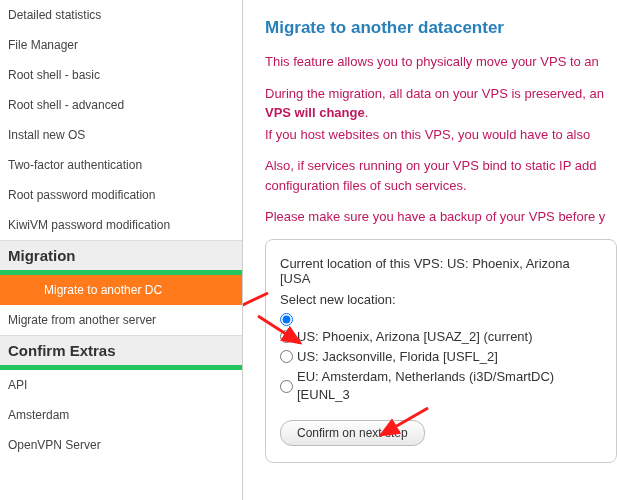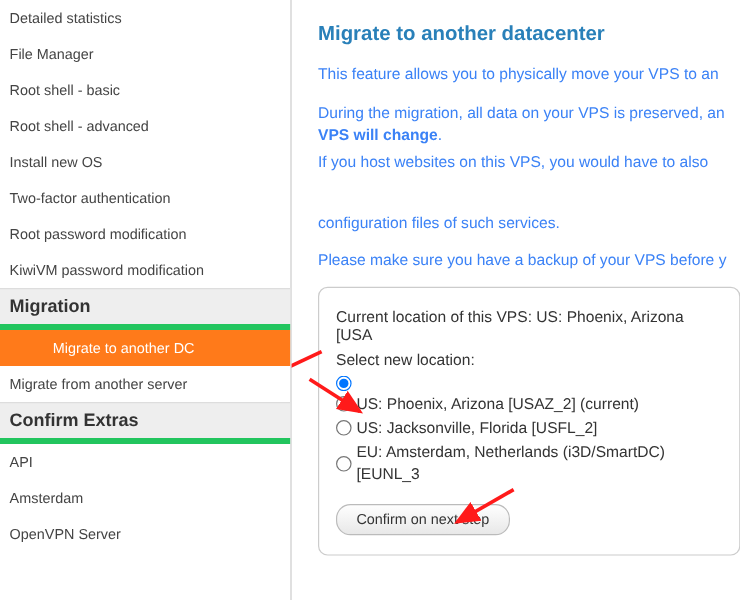--- a/index.html
+++ b/index.html
@@ -6,21 +6,21 @@
 body { font-family: "Segoe UI", Arial, sans-serif; font-size: 14px; color: #333; background: #fff; width: 617px; height: 500px; overflow: hidden; display: flex; }
 .sidebar { width: 243px; flex-shrink: 0; background: #fff; border-right: 1px solid #ccc; position: relative; height: 500px; overflow-y: auto; }
 .sidebar::-webkit-scrollbar { width: 12px; }
 .sidebar::-webkit-scrollbar-track { background: #f0f0f0; }
 .sidebar::-webkit-scrollbar-thumb { background: #c0c0c0; border-radius: 2px; }
 .menu-item { padding: 6px 10px 6px 8px; color: #444; cursor: pointer; font-size: 12px; line-height: 1.5; }
 .menu-item.active { background: #ff7a1a; color: #fff; padding-left: 44px; }
 .section-header { padding: 6px 8px; font-weight: bold; font-size: 15px; background: #eee; color: #333; border-top: 1px solid #ddd; border-bottom: 5px solid #22c55e; }
 .content { flex: 1; padding: 18px 0 0 22px; overflow: hidden; height: 496px; position: relative; }
 .page-title { color: #2980b9; font-size: 17px; font-weight: 600; margin-bottom: 14px; }
-.para { font-size: 13px; color: #3b82f6; margin-bottom: 12px; line-height: 1.5; }
+.para { font-size: 13px; color: #be185d; margin-bottom: 12px; line-height: 1.5; }
 .para b { font-weight: bold; }
 .panel { border: 1px solid #ccc; border-radius: 8px; padding: 16px 14px 16px 14px; margin-top: 8px; }
 .panel-label { font-size: 13px; color: #333; margin-bottom: 6px; }
 .radio-row { display: flex; align-items: center; margin-bottom: 2px; font-size: 13px; color: #333; line-height: 1.4; }
 .radio-row input[type=radio] { margin-right: 4px; }
 .btn { display: inline-block; margin-top: 14px; padding: 5px 16px; border: 1px solid #bbb; border-radius: 12px; background: linear-gradient(#fefefe,#e8e8e8); font-size: 12px; color: #333; cursor: pointer; }
 .arrow { position: absolute; pointer-events: none; }
 .arrow svg { display: block; }
 </style>
 </head>
@@ -52,21 +52,21 @@
 
 <div class="content">
   <div class="page-title">Migrate to another datacenter</div>
   <div class="para">This feature allows you to physically move your VPS to an</div>
   <div class="para">
     <span>During the migration, all data on your VPS is preserved, an</span>
     <b>VPS will change</b><span>.</span>
   </div>
   <div class="para" style="margin-top:-10px">If you host websites on this VPS, you would have to also </div>
   <div class="para">
-    <br>
+    <span>Also, if services running on your VPS bind to static IP add</span><br>
     <span>configuration files of such services.</span>
   </div>
   <div class="para">Please make sure you have a backup of your VPS before y</div>
 
   <div class="panel">
     <div class="panel-label">Current location of this VPS: US: Phoenix, Arizona [USA</div>
     <div class="panel-label" style="margin-bottom:6px">Select new location:</div>
     <div id="loc-items">
         <label class="radio-row">
           <input type="radio" name="loc" checked="" style="">

